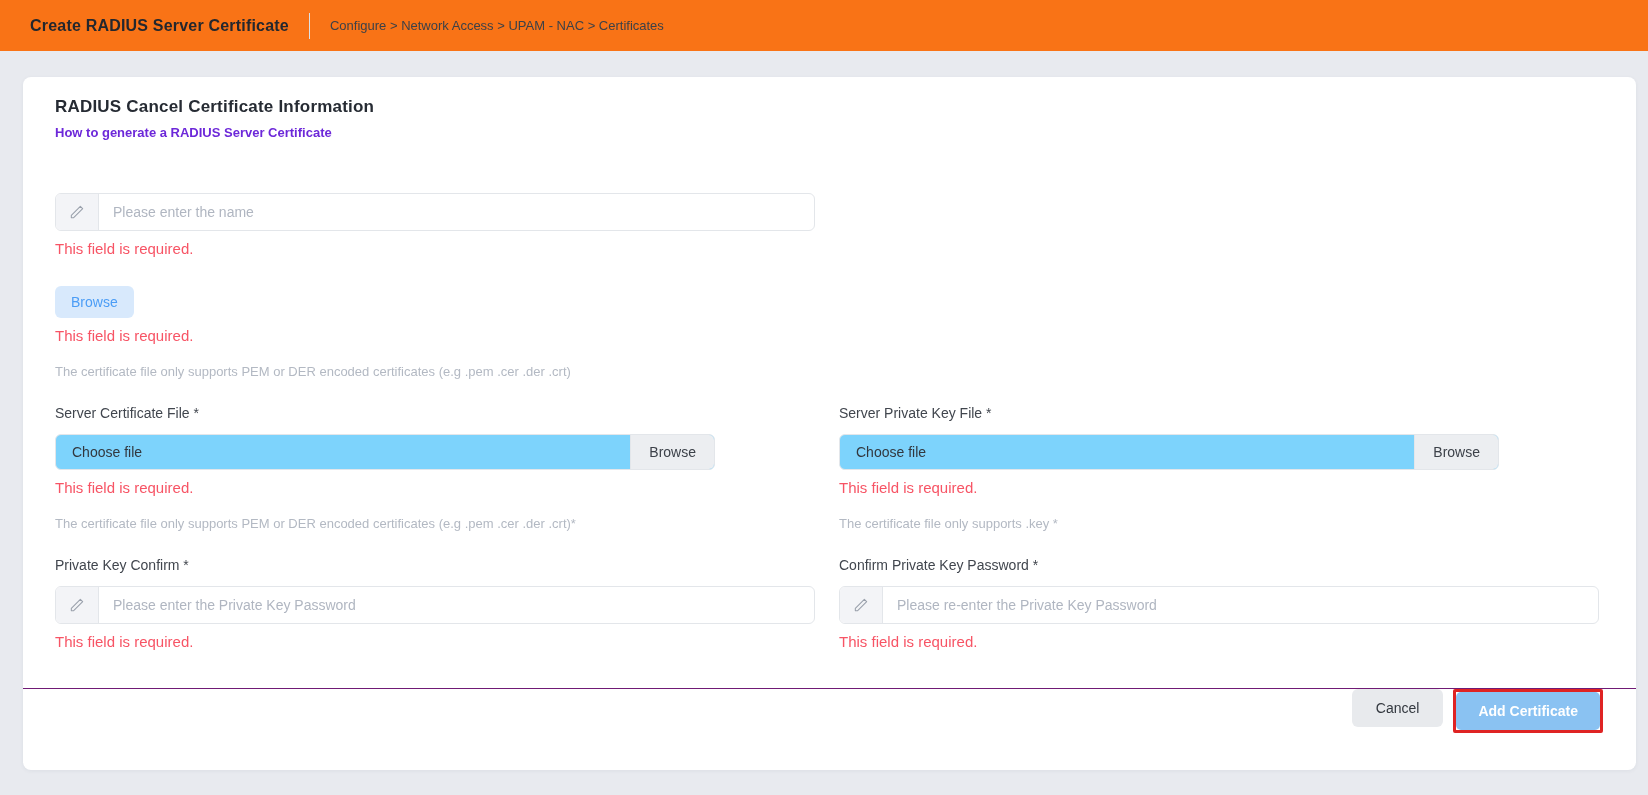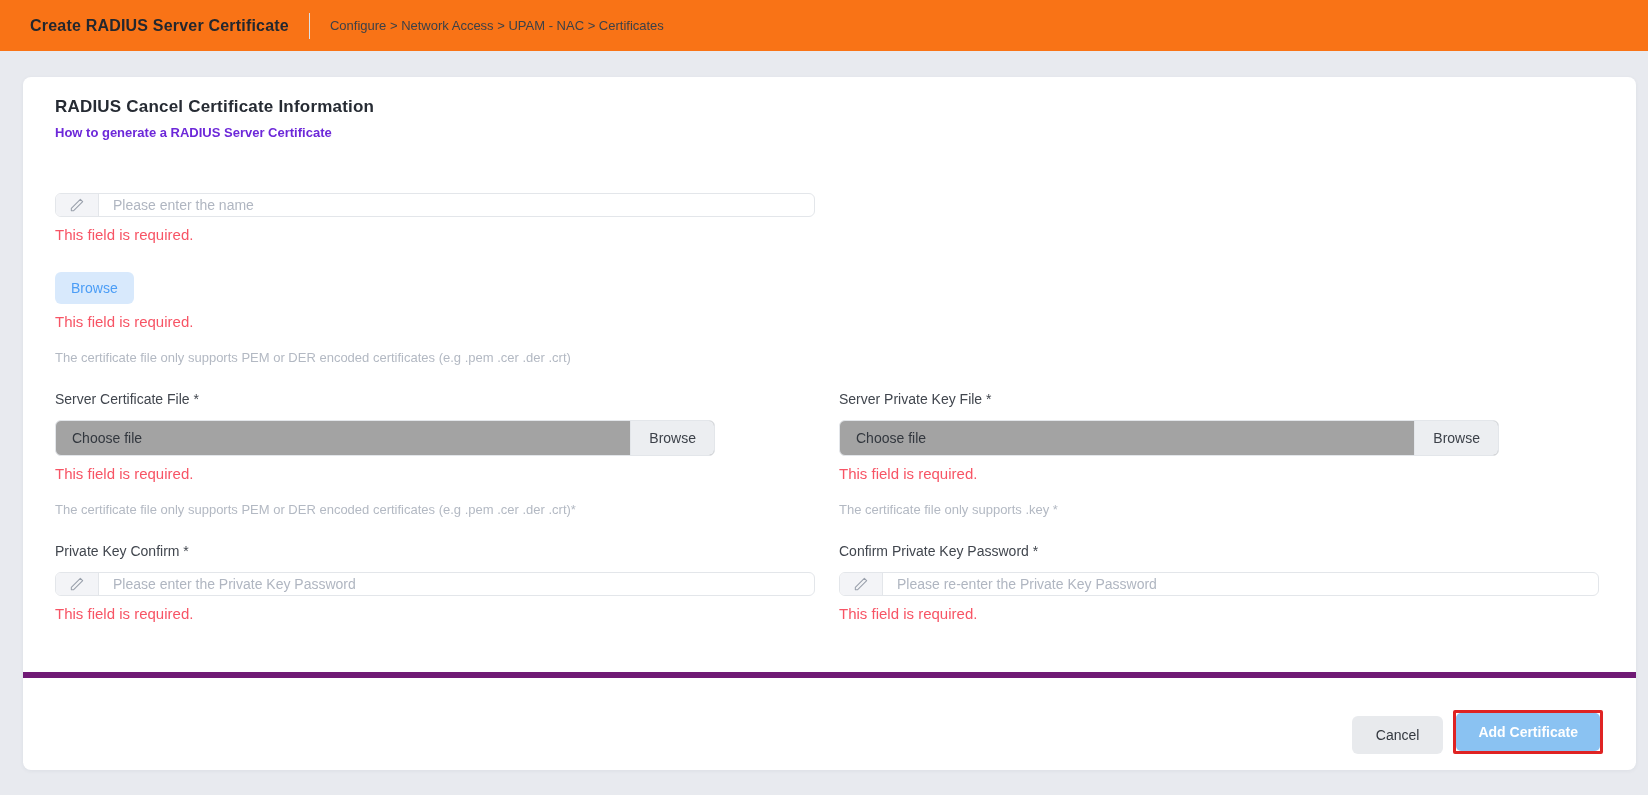--- a/index.html
+++ b/index.html
@@ -87,21 +87,21 @@
     font-size: 13px;
     color: #b3b9c3;
     margin-top: 20px;
   }
 
   
   .input-group {
     display: flex;
     align-items: stretch;
     width: 760px;
-    height: 24px;
+    height: 38px;
     border: 1px solid #e3e6ea;
     border-radius: 6px;
     background: #ffffff;
     overflow: hidden;
   }
   .input-prefix {
     width: 43px;
     background: #f3f4f7;
     border-right: 1px solid #e3e6ea;
     display: flex;
@@ -138,21 +138,21 @@
 
   
   .file-input {
     display: flex;
     align-items: stretch;
     width: 660px;
     height: 36px;
     border: 1px solid #e3e6ea;
     border-radius: 6px;
     overflow: hidden;
-    background: #a3a3a3;
+    background: #7dd3fc;
     cursor: pointer;
   }
   .file-value {
     flex: 1;
     display: flex;
     align-items: center;
     padding: 0 16px;
     font-size: 14px;
     color: #32373e;
   }
@@ -163,25 +163,25 @@
     padding: 0 18px;
     background: #eceef1;
     border-left: 1px solid #e3e6ea;
     font-size: 14px;
     color: #3c4149;
   }
 
   
   .card-footer {
     position: absolute;
-    left: 0; right: 0; bottom: 16px;
+    left: 0; right: 0; bottom: 0;
     height: 82px;
-    border-top: 6px solid #701a75;
-    display: flex;
-    align-items: flex-end;
+    border-top: 1px solid #701a75;
+    display: flex;
+    align-items: flex-start;
     justify-content: flex-end;
     padding-right: 33px;
   }
   .btn-cancel {
     height: 38px;
     padding: 0 24px;
     background: #e8eaed;
     color: #33383f;
     border: none;
     border-radius: 6px;

